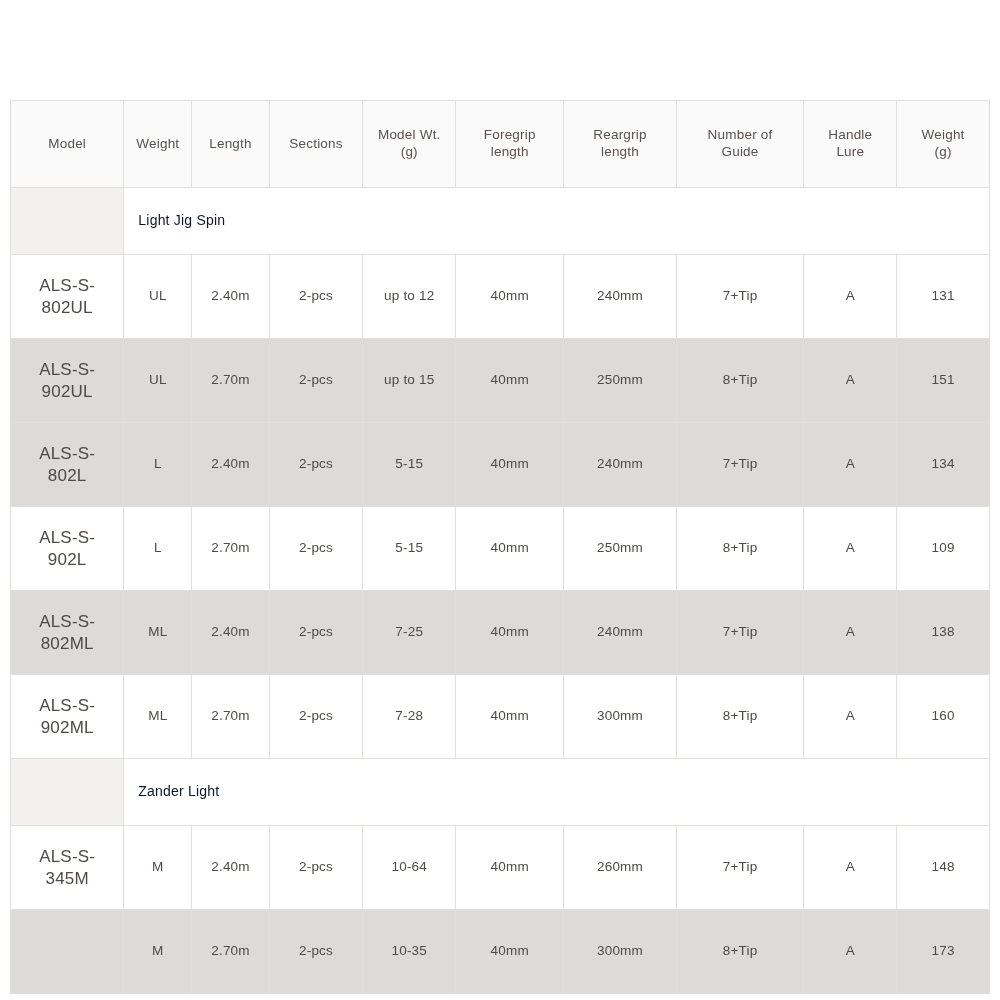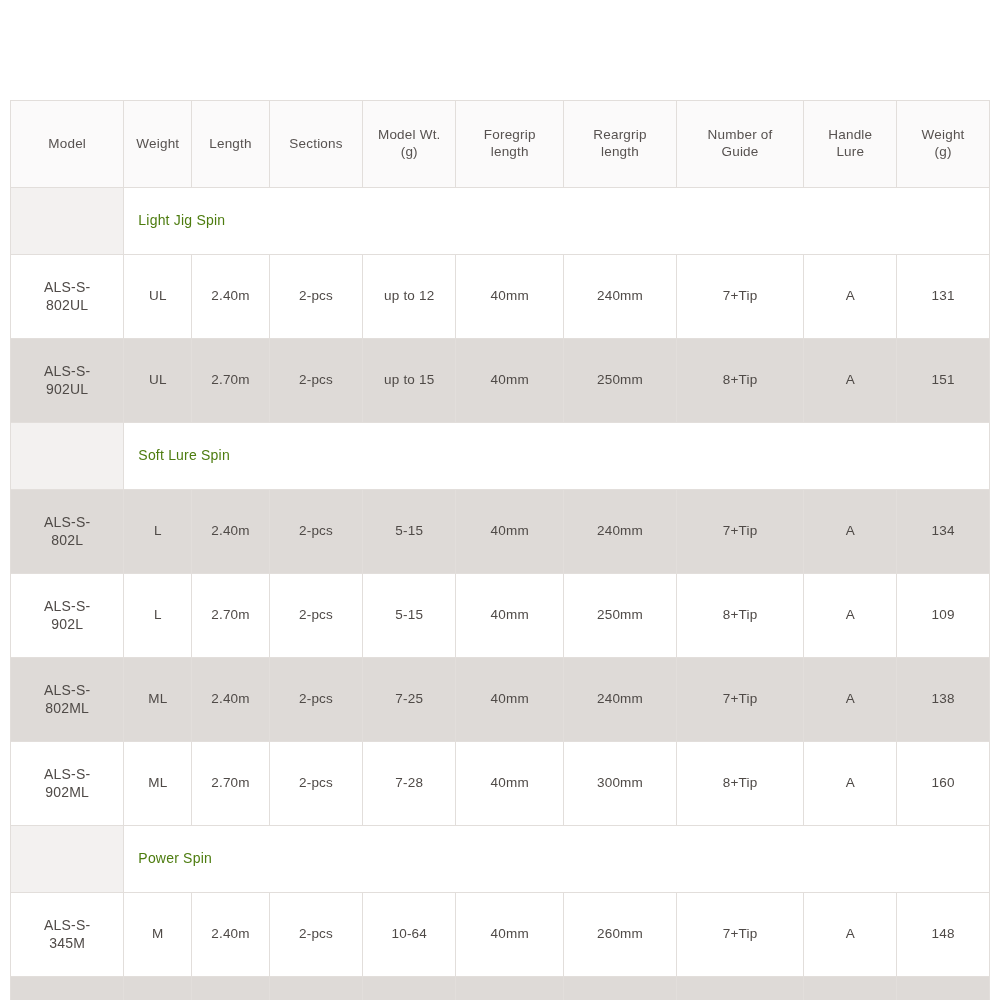--- a/index.html
+++ b/index.html
@@ -54,36 +54,36 @@
   thead td {
     height: 74px;
     background: #fbfafa;
     color: #575250;
     font-size: 13.5px;
   }
   tr.group td {
     height: 54px;
     text-align: left;
     background: #ffffff;
-    color: #4d7c0f;
+    color: #0f172a;
     font-size: 14px;
   }
   tr.group td.grouplabel {
     padding-left: 14px;
   }
   tr.group td.spacer {
     background: #f3f1f0;
   }
   tr.data td {
     height: 71px;
     font-size: 13.5px;
   }
   tr.shade td { background: #dedad7; }
   tr.plain td { background: #ffffff; }
-  tr.data td.model { font-size: 14px; }
+  tr.data td.model { font-size: 17px; }
   .stack { display: block; }
 </style>
 </head>
 <body>
 
 <div id="sheet">
   <div id="table-wrap">
     <table class="spec">
       <colgroup>
         <col class="c0">
@@ -165,87 +165,83 @@
             <td>UL</td>
             <td>2.70m</td>
             <td>2-pcs</td>
             <td>up to 15</td>
             <td>40mm</td>
             <td>250mm</td>
             <td>8+Tip</td>
             <td>A</td>
             <td>151</td>
           </tr>
+          <tr class="data shade">
+            <td class="model">
+              <span class="stack">ALS-S-</span>
+              <span class="stack">802L</span>
+            </td>
+            <td>L</td>
+            <td>2.40m</td>
+            <td>2-pcs</td>
+            <td>5-15</td>
+            <td>40mm</td>
+            <td>240mm</td>
+            <td>7+Tip</td>
+            <td>A</td>
+            <td>134</td>
+          </tr>
+          <tr class="data plain">
+            <td class="model">
+              <span class="stack">ALS-S-</span>
+              <span class="stack">902L</span>
+            </td>
+            <td>L</td>
+            <td>2.70m</td>
+            <td>2-pcs</td>
+            <td>5-15</td>
+            <td>40mm</td>
+            <td>250mm</td>
+            <td>8+Tip</td>
+            <td>A</td>
+            <td>109</td>
+          </tr>
+          <tr class="data shade">
+            <td class="model">
+              <span class="stack">ALS-S-</span>
+              <span class="stack">802ML</span>
+            </td>
+            <td>ML</td>
+            <td>2.40m</td>
+            <td>2-pcs</td>
+            <td>7-25</td>
+            <td>40mm</td>
+            <td>240mm</td>
+            <td>7+Tip</td>
+            <td>A</td>
+            <td>138</td>
+          </tr>
+          <tr class="data plain">
+            <td class="model">
+              <span class="stack">ALS-S-</span>
+              <span class="stack">902ML</span>
+            </td>
+            <td>ML</td>
+            <td>2.70m</td>
+            <td>2-pcs</td>
+            <td>7-28</td>
+            <td>40mm</td>
+            <td>300mm</td>
+            <td>8+Tip</td>
+            <td>A</td>
+            <td>160</td>
+          </tr>
           <tr class="group">
             <td class="spacer"></td>
-            <td class="grouplabel" colspan="9">Soft Lure Spin</td>
-          </tr>
-          <tr class="data shade">
-            <td class="model">
-              <span class="stack">ALS-S-</span>
-              <span class="stack">802L</span>
-            </td>
-            <td>L</td>
-            <td>2.40m</td>
-            <td>2-pcs</td>
-            <td>5-15</td>
-            <td>40mm</td>
-            <td>240mm</td>
-            <td>7+Tip</td>
-            <td>A</td>
-            <td>134</td>
-          </tr>
-          <tr class="data plain">
-            <td class="model">
-              <span class="stack">ALS-S-</span>
-              <span class="stack">902L</span>
-            </td>
-            <td>L</td>
-            <td>2.70m</td>
-            <td>2-pcs</td>
-            <td>5-15</td>
-            <td>40mm</td>
-            <td>250mm</td>
-            <td>8+Tip</td>
-            <td>A</td>
-            <td>109</td>
-          </tr>
-          <tr class="data shade">
-            <td class="model">
-              <span class="stack">ALS-S-</span>
-              <span class="stack">802ML</span>
-            </td>
-            <td>ML</td>
-            <td>2.40m</td>
-            <td>2-pcs</td>
-            <td>7-25</td>
-            <td>40mm</td>
-            <td>240mm</td>
-            <td>7+Tip</td>
-            <td>A</td>
-            <td>138</td>
-          </tr>
-          <tr class="data plain">
-            <td class="model">
-              <span class="stack">ALS-S-</span>
-              <span class="stack">902ML</span>
-            </td>
-            <td>ML</td>
-            <td>2.70m</td>
-            <td>2-pcs</td>
-            <td>7-28</td>
-            <td>40mm</td>
-            <td>300mm</td>
-            <td>8+Tip</td>
-            <td>A</td>
-            <td>160</td>
-          </tr>
-          <tr class="group">
-            <td class="spacer"></td>
-            <td class="grouplabel" colspan="9">Power Spin</td>
+            <td class="grouplabel" colspan="9">Zander Light</td>
           </tr>
           <tr class="data plain">
             <td class="model">
               <span class="stack">ALS-S-</span>
               <span class="stack">345M</span>
             </td>
             <td>M</td>
             <td>2.40m</td>
             <td>2-pcs</td>
             <td>10-64</td>

